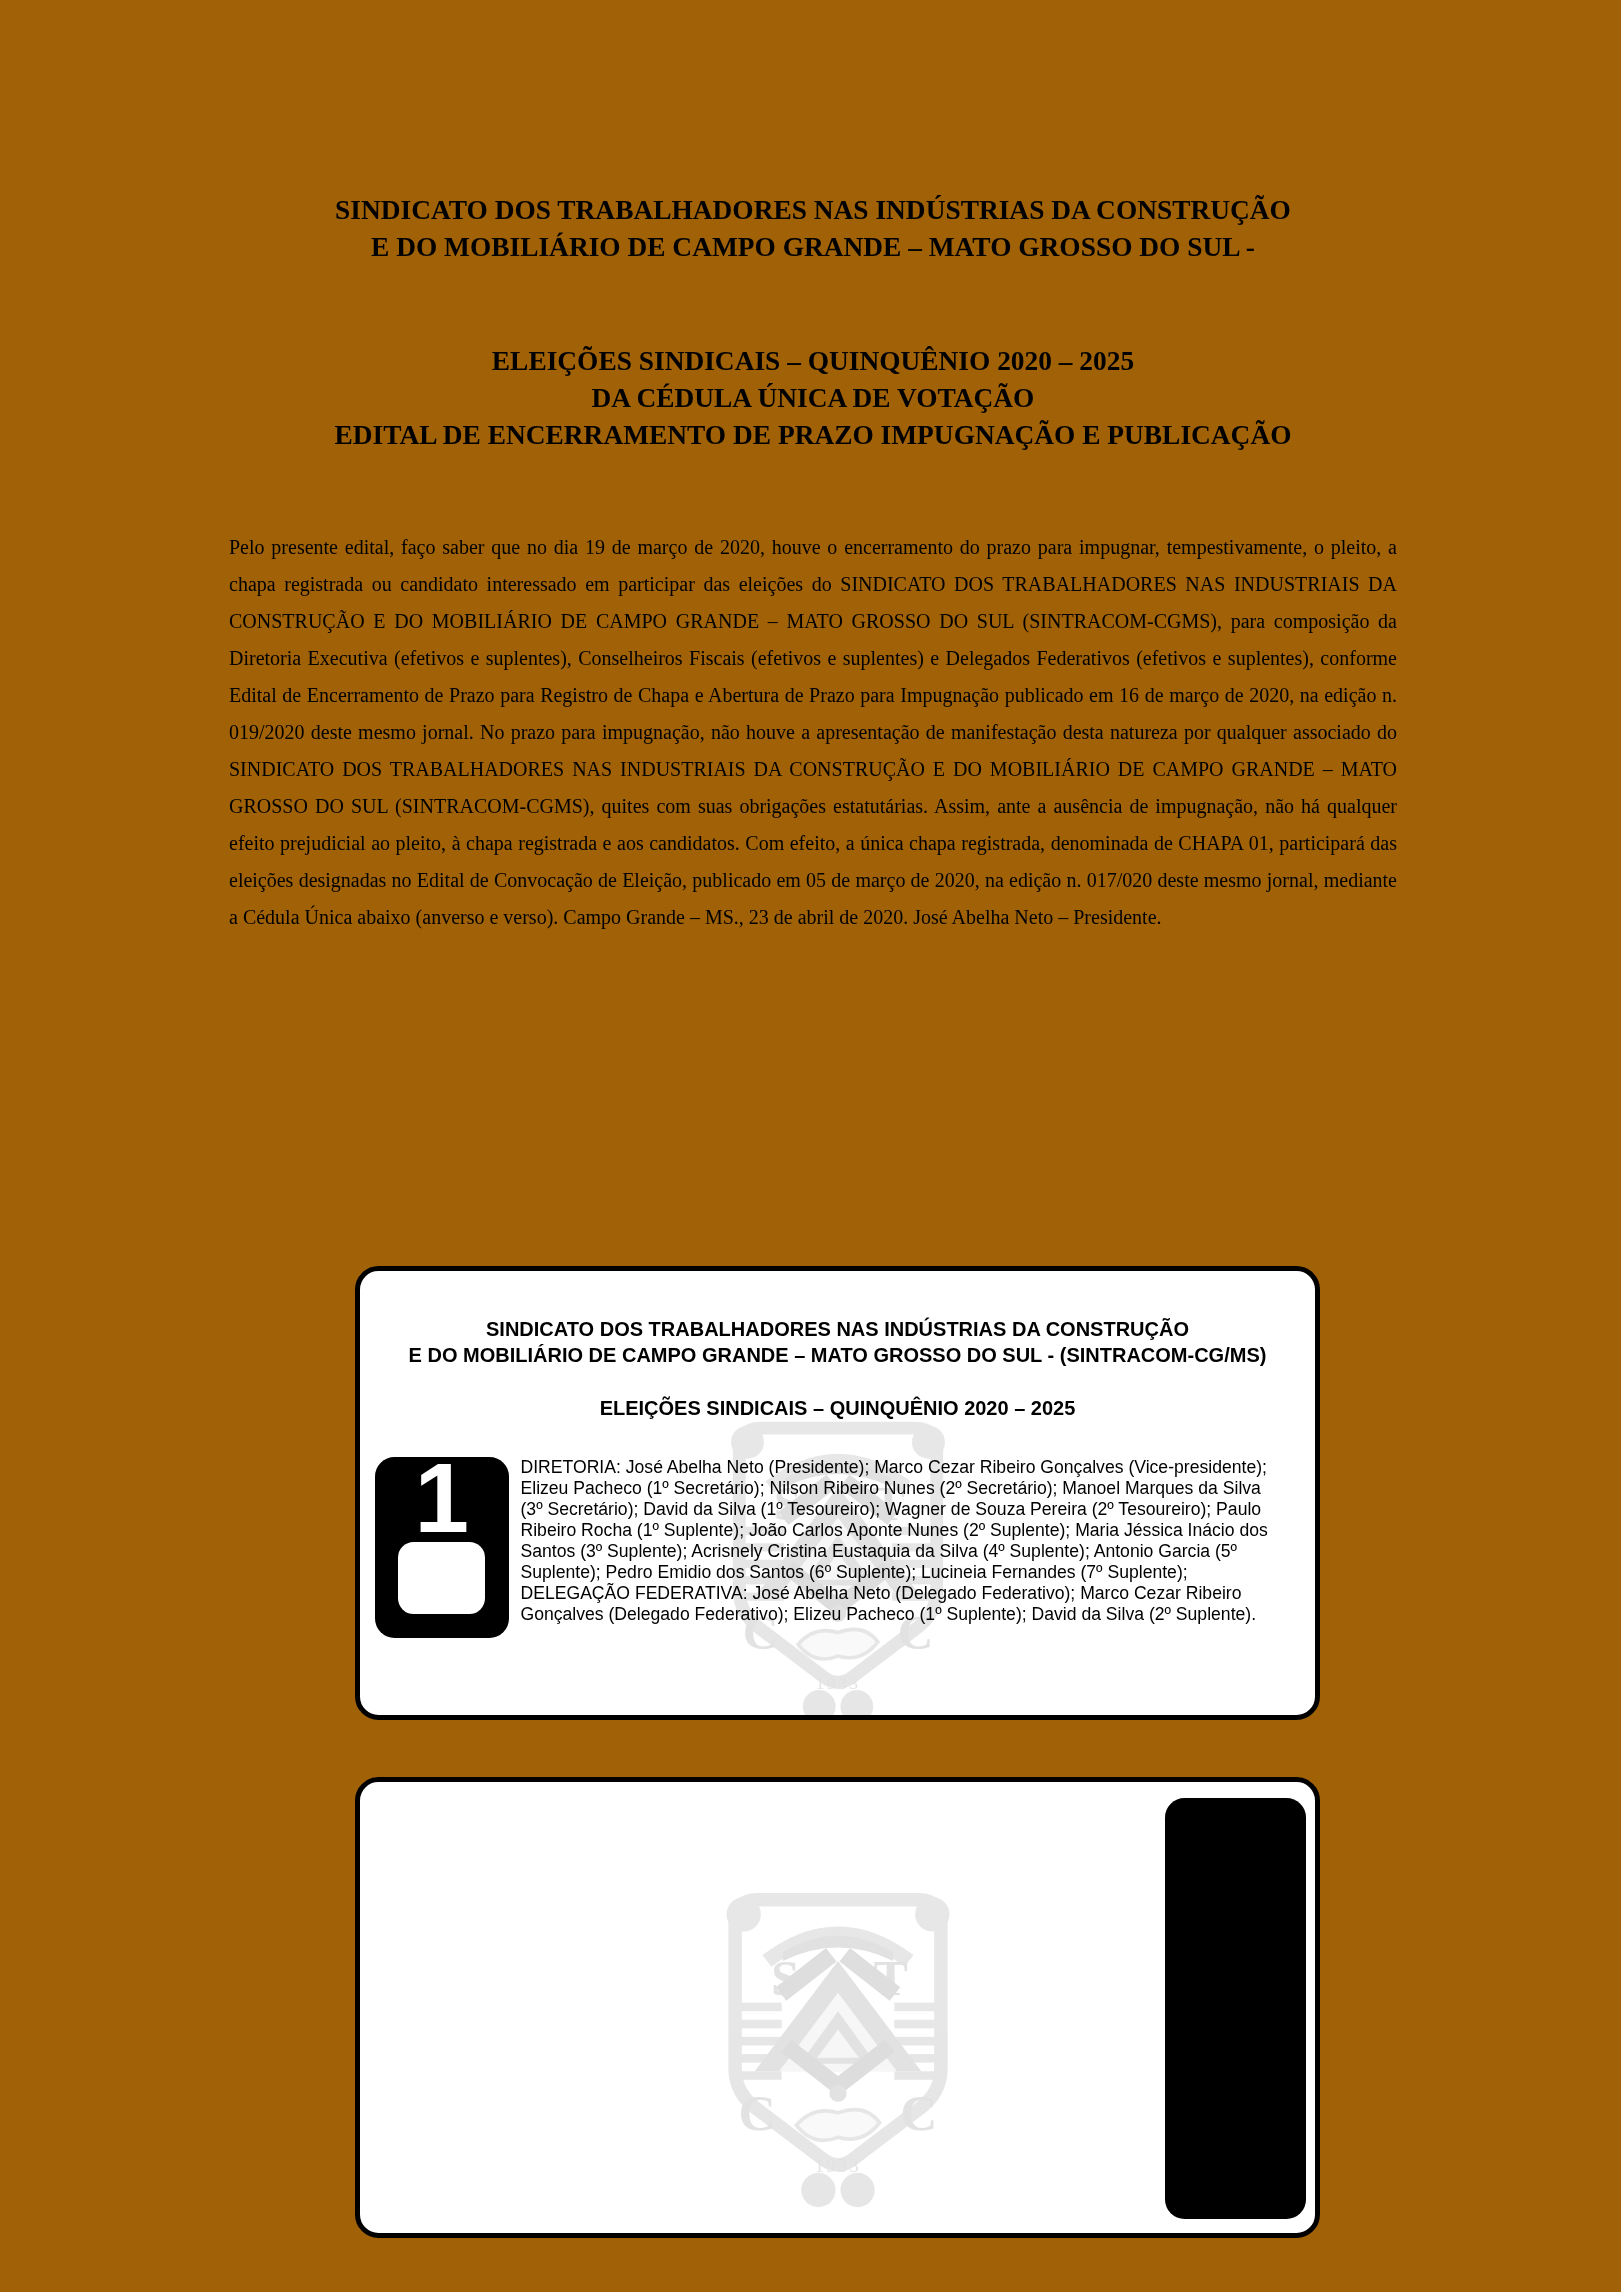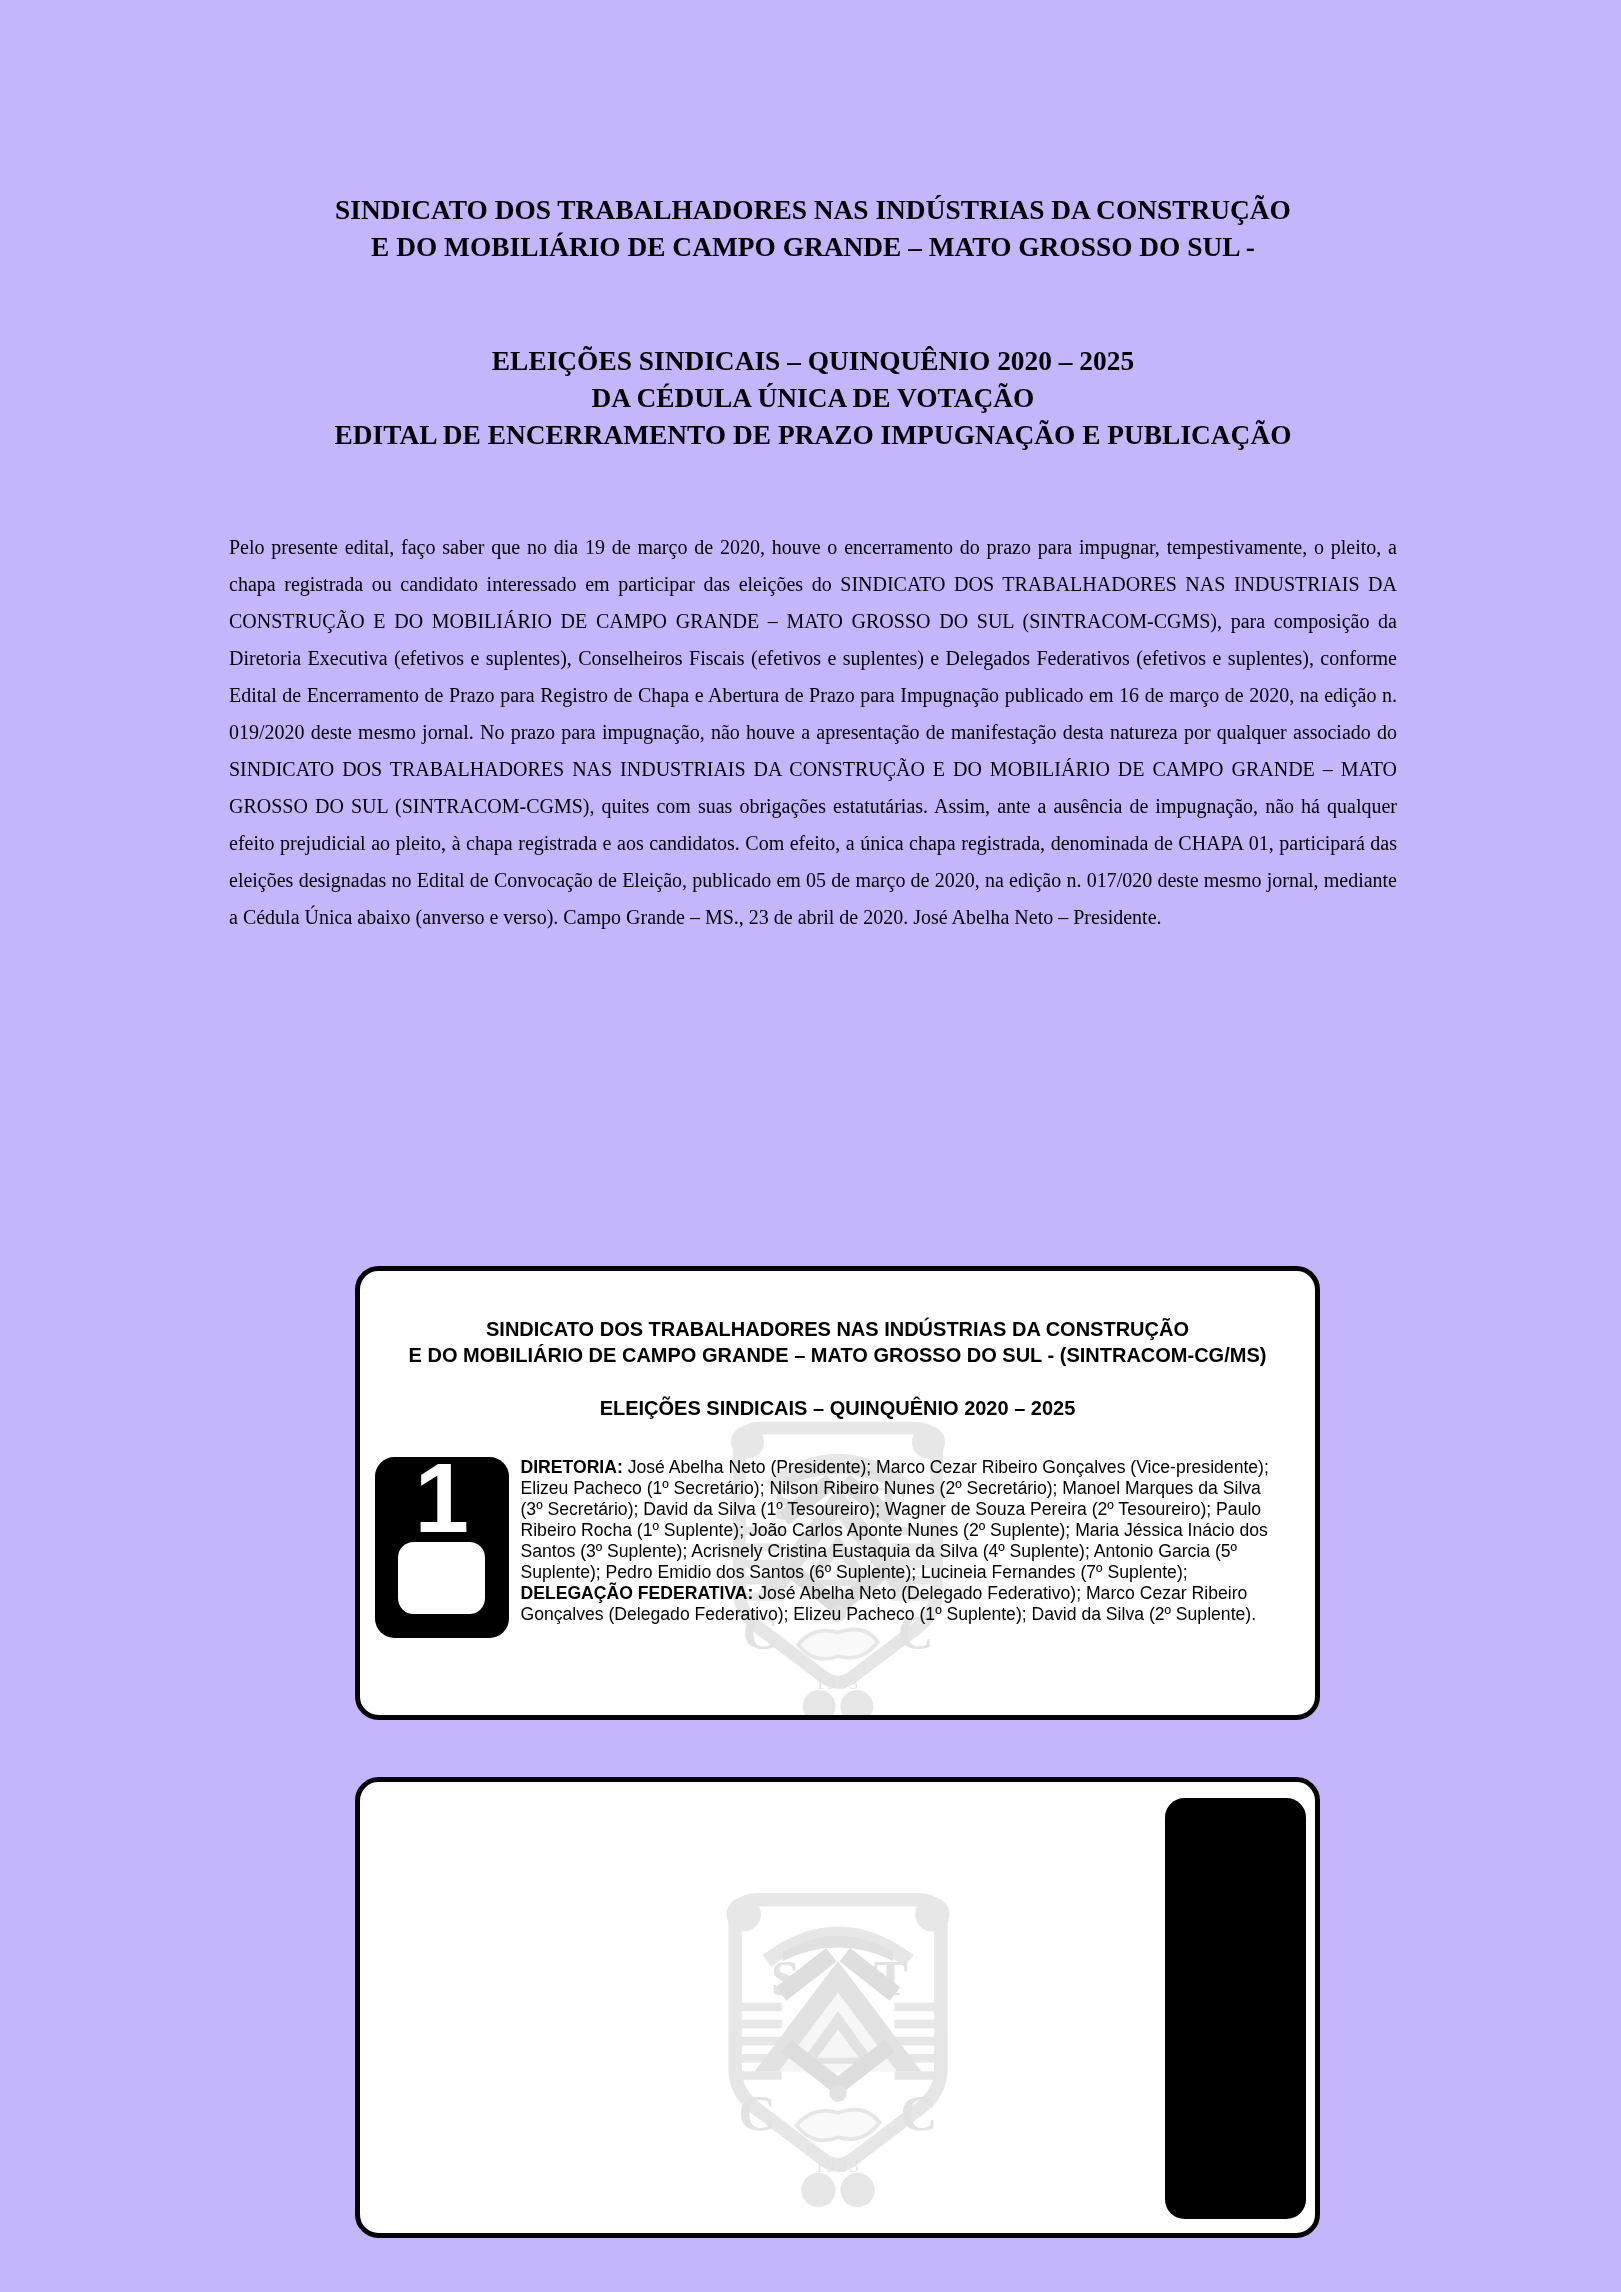--- a/index.html
+++ b/index.html
@@ -1,19 +1,19 @@
 <!DOCTYPE html>
 <html><head>
 <meta charset="utf-8">
 <style>
   html,body { margin:0; padding:0; background:#ffffff; }
   .page {
     position:relative;
     width:1621px; height:2293px;
-    background:#c4b5fd;
+    background:#a16207;
     color:#000000;
     font-family:"Liberation Serif","DejaVu Serif",serif;
     overflow:hidden;
   }
   .doc-title, .doc-subtitle {
     position:absolute; left:229px; width:1168px;
     text-align:center; font-weight:bold;
     font-size:27.4px; line-height:37px;
   }
   .doc-title { top:192px; }
@@ -53,21 +53,21 @@
   }
   .badge-checkbox {
     position:absolute; left:23.5px; top:85px;
     width:87px; height:72px;
     background:#fff; border-radius:15.7px;
   }
   .chapa-text {
     margin-left:11.8px; width:757px;
     font-size:17.6px; line-height:21px;
   }
-  .chapa-section b { font-weight:bold; }
+  .chapa-section b { font-weight:normal; }
   .watermark {
     position:absolute; left:50%; transform:translateX(-50%);
     opacity:0.5; z-index:1;
   }
   .watermark-front { top:143px; width:235px; }
   .watermark-back  { top:103px; width:245px; }
   .black-strip {
     position:absolute; left:805px; top:15.7px;
     width:141px; height:421px;
     background:#000; border-radius:19.6px;

